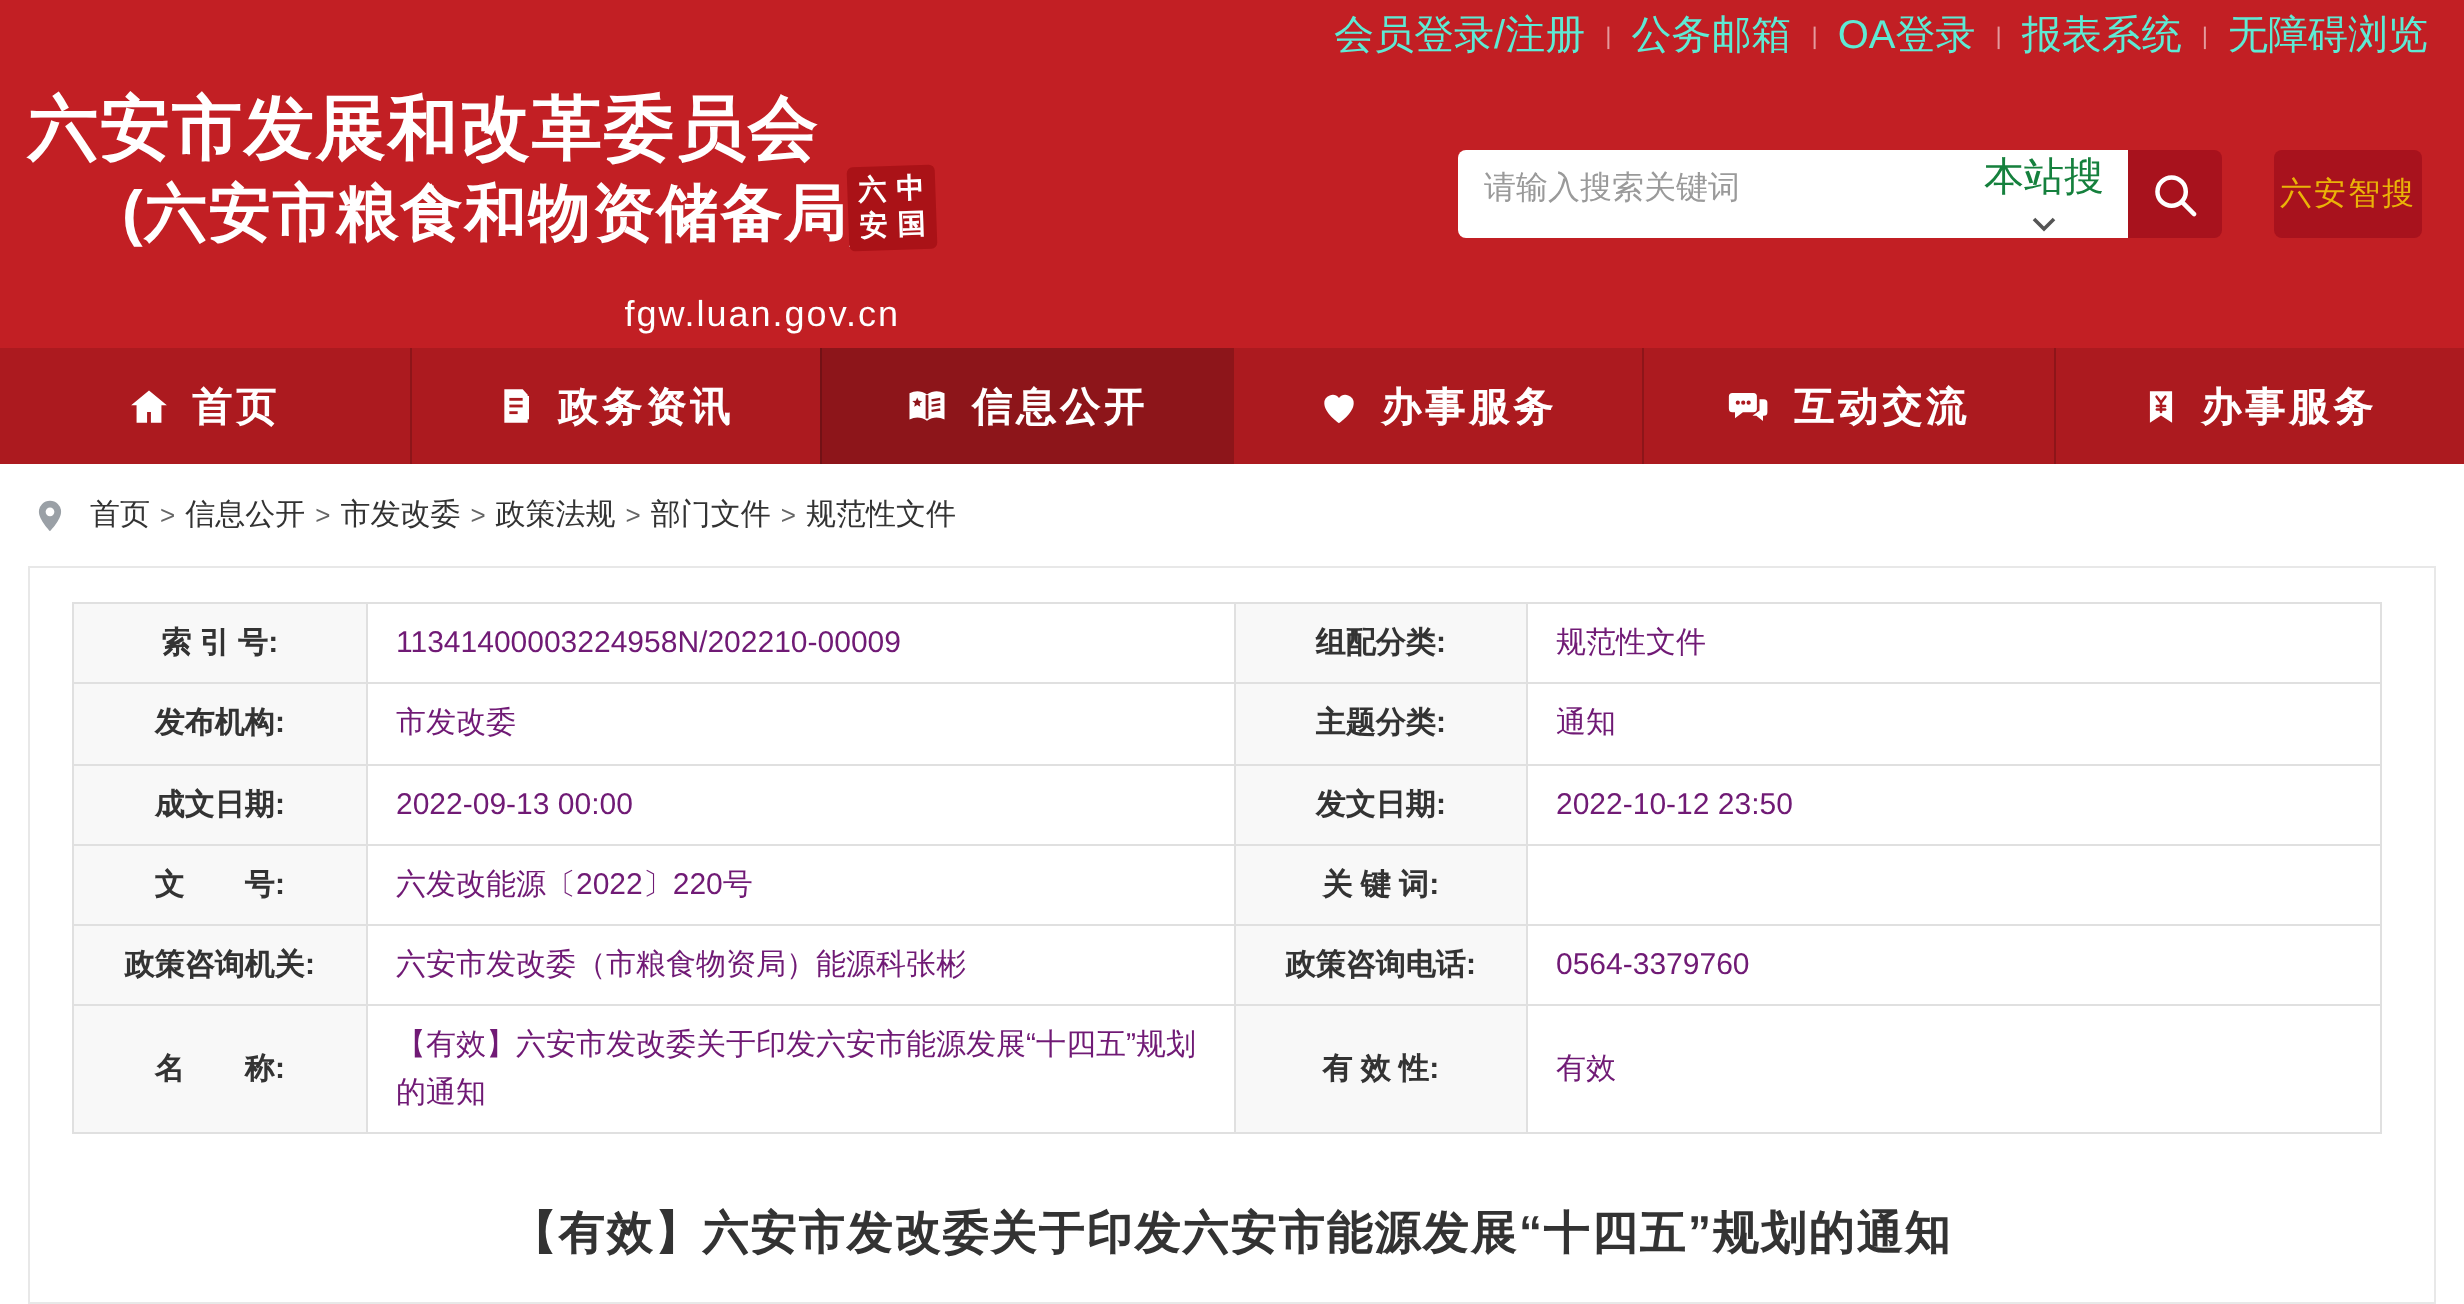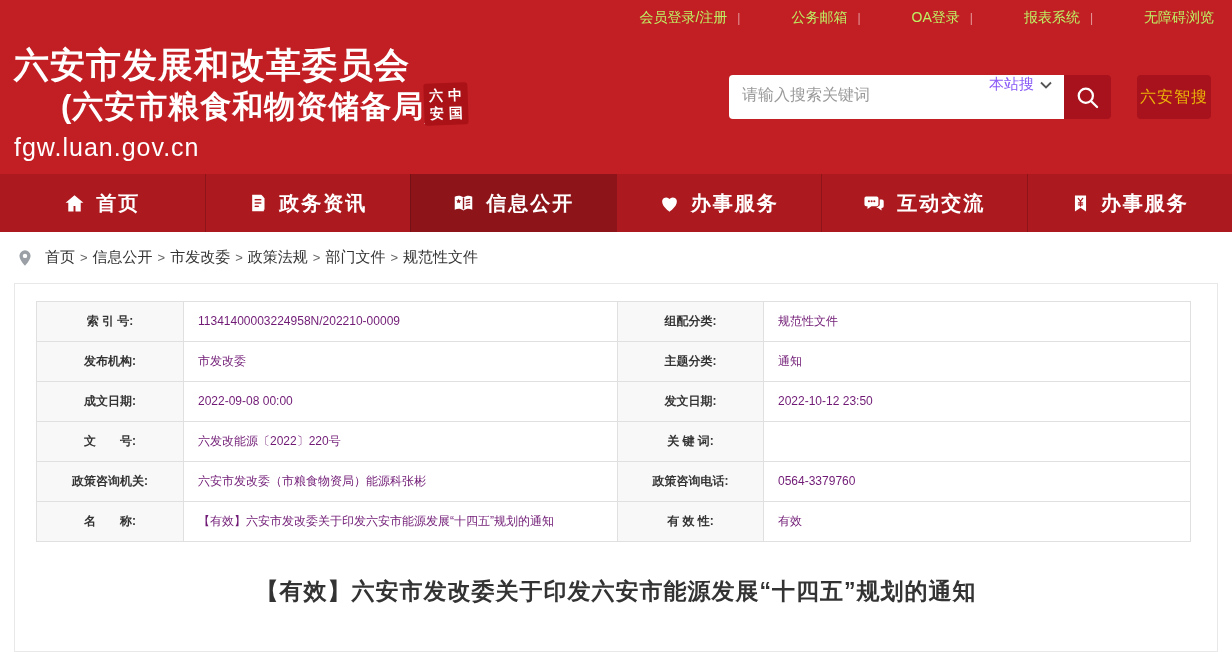--- a/index.html
+++ b/index.html
@@ -2,42 +2,42 @@
 <html lang="zh"><head>
 <meta charset="utf-8">
 <style>
   * { margin:0; padding:0; box-sizing:border-box; }
   html,body { width:1232px; height:652px; overflow:hidden; background:#fff;
     font-family:"Liberation Sans","DejaVu Sans",sans-serif; }
 
   
   .topbar { background:#c21f24; height:35px; display:flex; justify-content:flex-end;
     align-items:center; padding-right:18px; }
-  .topbar a { color:#bef264; font-size:14px; text-decoration:none; cursor:pointer;margin-left:41px; }
+  .topbar a { color:#5eead4; font-size:20px; text-decoration:none; cursor:pointer; }
   .topbar .sep { color:#e49a9d; font-size:12px; margin:0 10px; }
 
   .header { background:#c21f24; height:139px; position:relative; }
   .brand { position:absolute; left:14px; top:8px; width:436px; color:#fff; }
   .brand-l1 { font-size:35px; font-weight:bold; letter-spacing:1px; line-height:44px; }
   .brand-l2 { font-size:31px; font-weight:bold; letter-spacing:1px; line-height:40px; padding-left:8px;margin-left:39px; }
-  .brand-url { font-size:25px; text-align:left; margin-top:6px; letter-spacing:1px; }
+  .brand-url { font-size:18px; text-align:right; margin-top:20px; letter-spacing:1px; }
   .seal { position:absolute; left:424px; top:48px; width:44px; height:42px;
     background:#aa1217; border-radius:3px; transform:rotate(-2deg);
     display:grid; grid-template-columns:1fr 1fr; place-items:center; padding:3px; }
   .seal span { color:#fff; font-size:14px; font-weight:bold; line-height:17px;
     font-family:"Liberation Serif","DejaVu Serif",serif; }
 
   .searchwrap { position:absolute; top:40px; right:21px; display:flex; align-items:center; }
   .searchbox { display:flex; background:#fff; border-radius:4px 0 0 4px; height:44px;
     width:335px; align-items:flex-start; }
   .searchbox input { border:none; outline:none; flex:1; font-size:16px; padding:0 0 0 13px;
     height:40px; color:#333; font-family:inherit; background:transparent; }
   .searchbox input::placeholder { color:#9a9a9a; }
   .scope { display:flex; align-items:center; gap:6px; padding:0 12px 0 6px; cursor:pointer;
-    color:#8b5cf6; font-size:15px; white-space:nowrap; }
+    color:#15803d; font-size:20px; white-space:nowrap;flex-direction:column; }
   .searchbtn { width:47px; height:44px; background:#a8121d; border:none; cursor:pointer;
     border-radius:0 4px 4px 0; display:flex; align-items:center; justify-content:center; }
   .smartbtn { margin-left:26px; width:74px; height:44px; background:#a8121d; border:none;
     border-radius:4px; color:#eab308; font-size:16px; cursor:pointer; font-family:inherit;
     letter-spacing:1px; }
 
   
   .nav { background:#ac1a1f; height:58px; display:flex; }
   .nav-item { flex:1; display:flex; align-items:center; justify-content:center; gap:11px;
     color:#fff; cursor:pointer; border-left:1px solid rgba(0,0,0,.18); }
@@ -48,21 +48,21 @@
   
   .crumbbar { height:51px; display:flex; align-items:center; padding-left:16px; background:#fff; }
   .crumbbar .crumb { font-size:15px; color:#333; text-decoration:none; margin:0 5px; cursor:pointer; }
   .crumbbar .csep { color:#666; font-size:13px; }
   .pin { margin-right:6px; display:flex; }
 
   
   .contentbox { margin:0 14px; border:1px solid #e8e8e8; background:#fff; height:369px;
     padding-top:17px; }
   table.meta { border-collapse:collapse; margin-left:21px; width:1154px; table-layout:fixed; }
-  table.meta td { border:1px solid #e0e0e0; font-size:12px; height:40px; vertical-align:middle; }
+  table.meta td { border:1px solid #e0e0e0; font-size:15px; height:40px; vertical-align:middle; }
   td.lab { background:#f8f8f8; text-align:center; font-weight:bold; color:#333;
     white-space:pre; }
   td.val { color:#701a75; padding:8px 14px; line-height:1.55; }
 
   .doc-title { text-align:center; margin-top:34px; font-size:23px; font-weight:bold;
     color:#333; letter-spacing:1px; }
 </style>
 </head>
 <body>
 
@@ -210,21 +210,21 @@
         <td class="val">规范性文件</td>
       </tr>
       <tr>
         <td class="lab">发布机构:</td>
         <td class="val">市发改委</td>
         <td class="lab">主题分类:</td>
         <td class="val">通知</td>
       </tr>
       <tr>
         <td class="lab">成文日期:</td>
-        <td class="val">2022-09-08 00:00</td>
+        <td class="val">2022-09-13 00:00</td>
         <td class="lab">发文日期:</td>
         <td class="val">2022-10-12 23:50</td>
       </tr>
       <tr>
         <td class="lab">文　　号:</td>
         <td class="val">六发改能源〔2022〕220号</td>
         <td class="lab">关 键 词:</td>
         <td class="val"></td>
       </tr>
       <tr>

